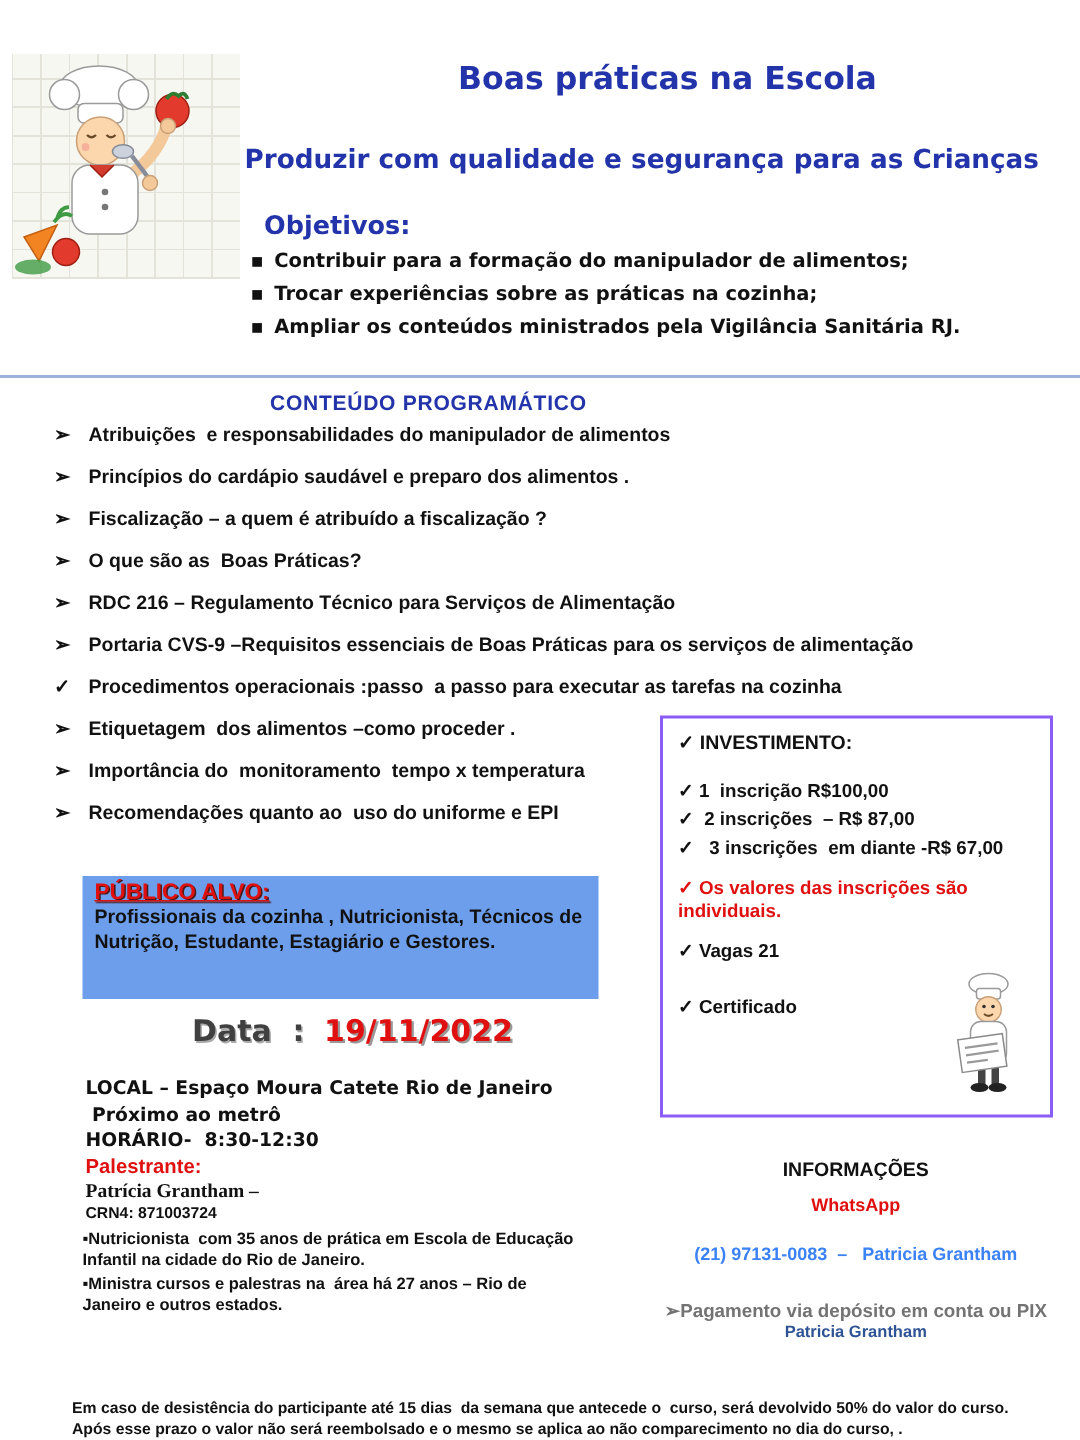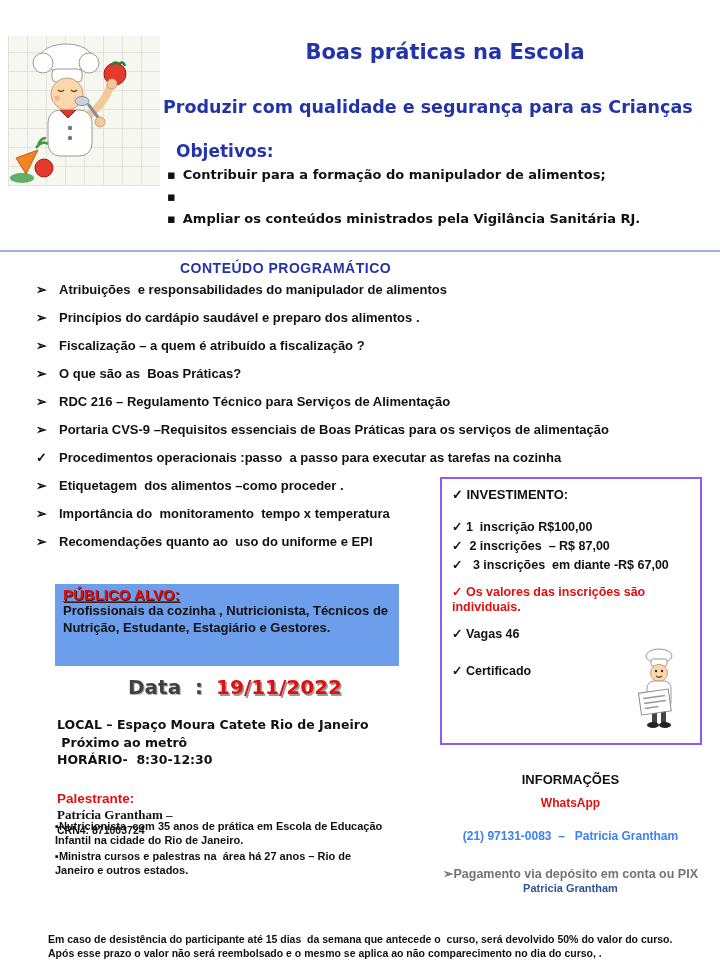--- a/index.html
+++ b/index.html
@@ -39,21 +39,21 @@
   .publico-box{left:55px;top:584px;width:344px;height:82px;background:#6d9eeb;
     box-sizing:border-box;padding:2px 8px;}
   .publico-heading{color:#e01010;font-weight:bold;font-size:15px;text-shadow:1px 1px 0 #4a1a1a;text-decoration:underline;}
   .publico-text{font-weight:bold;font-size:13px;line-height:16.5px;}
 
   .data-line{left:128px;top:675px;font-weight:bold;font-size:20px;}
   .data-label{color:#404040;text-shadow:1px 1px 0 #aaa;}
   .data-date{color:#e01010;text-shadow:1.5px 1.5px 0 #999;margin-left:6px;}
 
   .local-block{left:57px;top:716px;font-weight:bold;font-size:12.5px;line-height:17.5px;}
-  .palestrante{left:57px;top:790px;}
+  .palestrante{left:57px;top:769px;}
   .palestrante-label{color:#e01010;font-weight:bold;font-size:13.5px;line-height:17px;}
   .palestrante-name{font-weight:bold;font-size:13px;line-height:16px;font-family:Liberation Serif, serif;}
   .crn{font-weight:bold;font-size:10.5px;line-height:14px;}
 
   .bio-block{left:55px;top:820px;width:332px;font-weight:bold;font-size:11px;line-height:13.5px;}
   .bio-item{margin-bottom:3px;}
 
   .info-col{left:428px;top:772px;width:285px;text-align:center;}
   .info-title{font-weight:bold;font-size:13px;}
   .info-whatsapp{margin-top:9px;color:#e01010;font-weight:bold;font-size:12px;}
@@ -100,20 +100,21 @@
   <div class="abs subtitle comic blue pre">Produzir com qualidade e segurança para as Crianças</div>
   <div class="abs obj-title comic blue">Objetivos:</div>
 
   <div class="abs objectives comic">
     <div class="obj-item">
       <span>▪</span>
       <span class="pre">Contribuir para a formação do manipulador de alimentos;</span>
     </div>
     <div class="obj-item">
       <span>▪</span>
+      <span class="pre">Trocar experiências sobre as práticas na cozinha;</span>
     </div>
     <div class="obj-item">
       <span>▪</span>
       <span class="pre">Ampliar os conteúdos ministrados pela Vigilância Sanitária RJ.</span>
     </div>
   </div>
 
   <div class="abs rule"></div>
 
   <div class="abs prog-title blue">CONTEÚDO PROGRAMÁTICO</div>
@@ -160,21 +161,21 @@
       <span class="pre">Recomendações quanto ao  uso do uniforme e EPI</span>
     </div>
   </div>
 
   <div class="abs invest-box">
     <div class="inv-title pre">✓ INVESTIMENTO:</div>
     <div class="inv-price pre">✓ 1  inscrição R$100,00</div>
     <div class="inv-price pre">✓  2 inscrições  – R$ 87,00</div>
     <div class="inv-price pre">✓   3 inscrições  em diante -R$ 67,00</div>
     <div class="inv-note pre">✓ Os valores das inscrições são individuais.</div>
-    <div class="inv-vagas pre">✓ Vagas 46</div>
+    <div class="inv-vagas pre">✓ Vagas 21</div>
     <div class="inv-cert pre">✓ Certificado</div>
     <svg class="chef-small" viewBox="0 0 62 90">
       <ellipse cx="31" cy="9" rx="13" ry="7" fill="#fff" stroke="#9a9a9a"></ellipse>
       <rect x="23" y="12" width="16" height="7" rx="2" fill="#fff" stroke="#9a9a9a"></rect>
       <circle cx="31" cy="26" r="8.5" fill="#fcd7ae" stroke="#c9a077"></circle>
       <circle cx="28" cy="24" r="1.2" fill="#333"></circle>
       <circle cx="34" cy="24" r="1.2" fill="#333"></circle>
       <path d="M28 29 q3 2.5 6 0" stroke="#6b4a2a" stroke-width="1.3" fill="none"></path>
       <rect x="19" y="34" width="24" height="28" rx="7" fill="#fff" stroke="#9a9a9a"></rect>
       <rect x="24" y="62" width="5" height="14" fill="#444"></rect>

